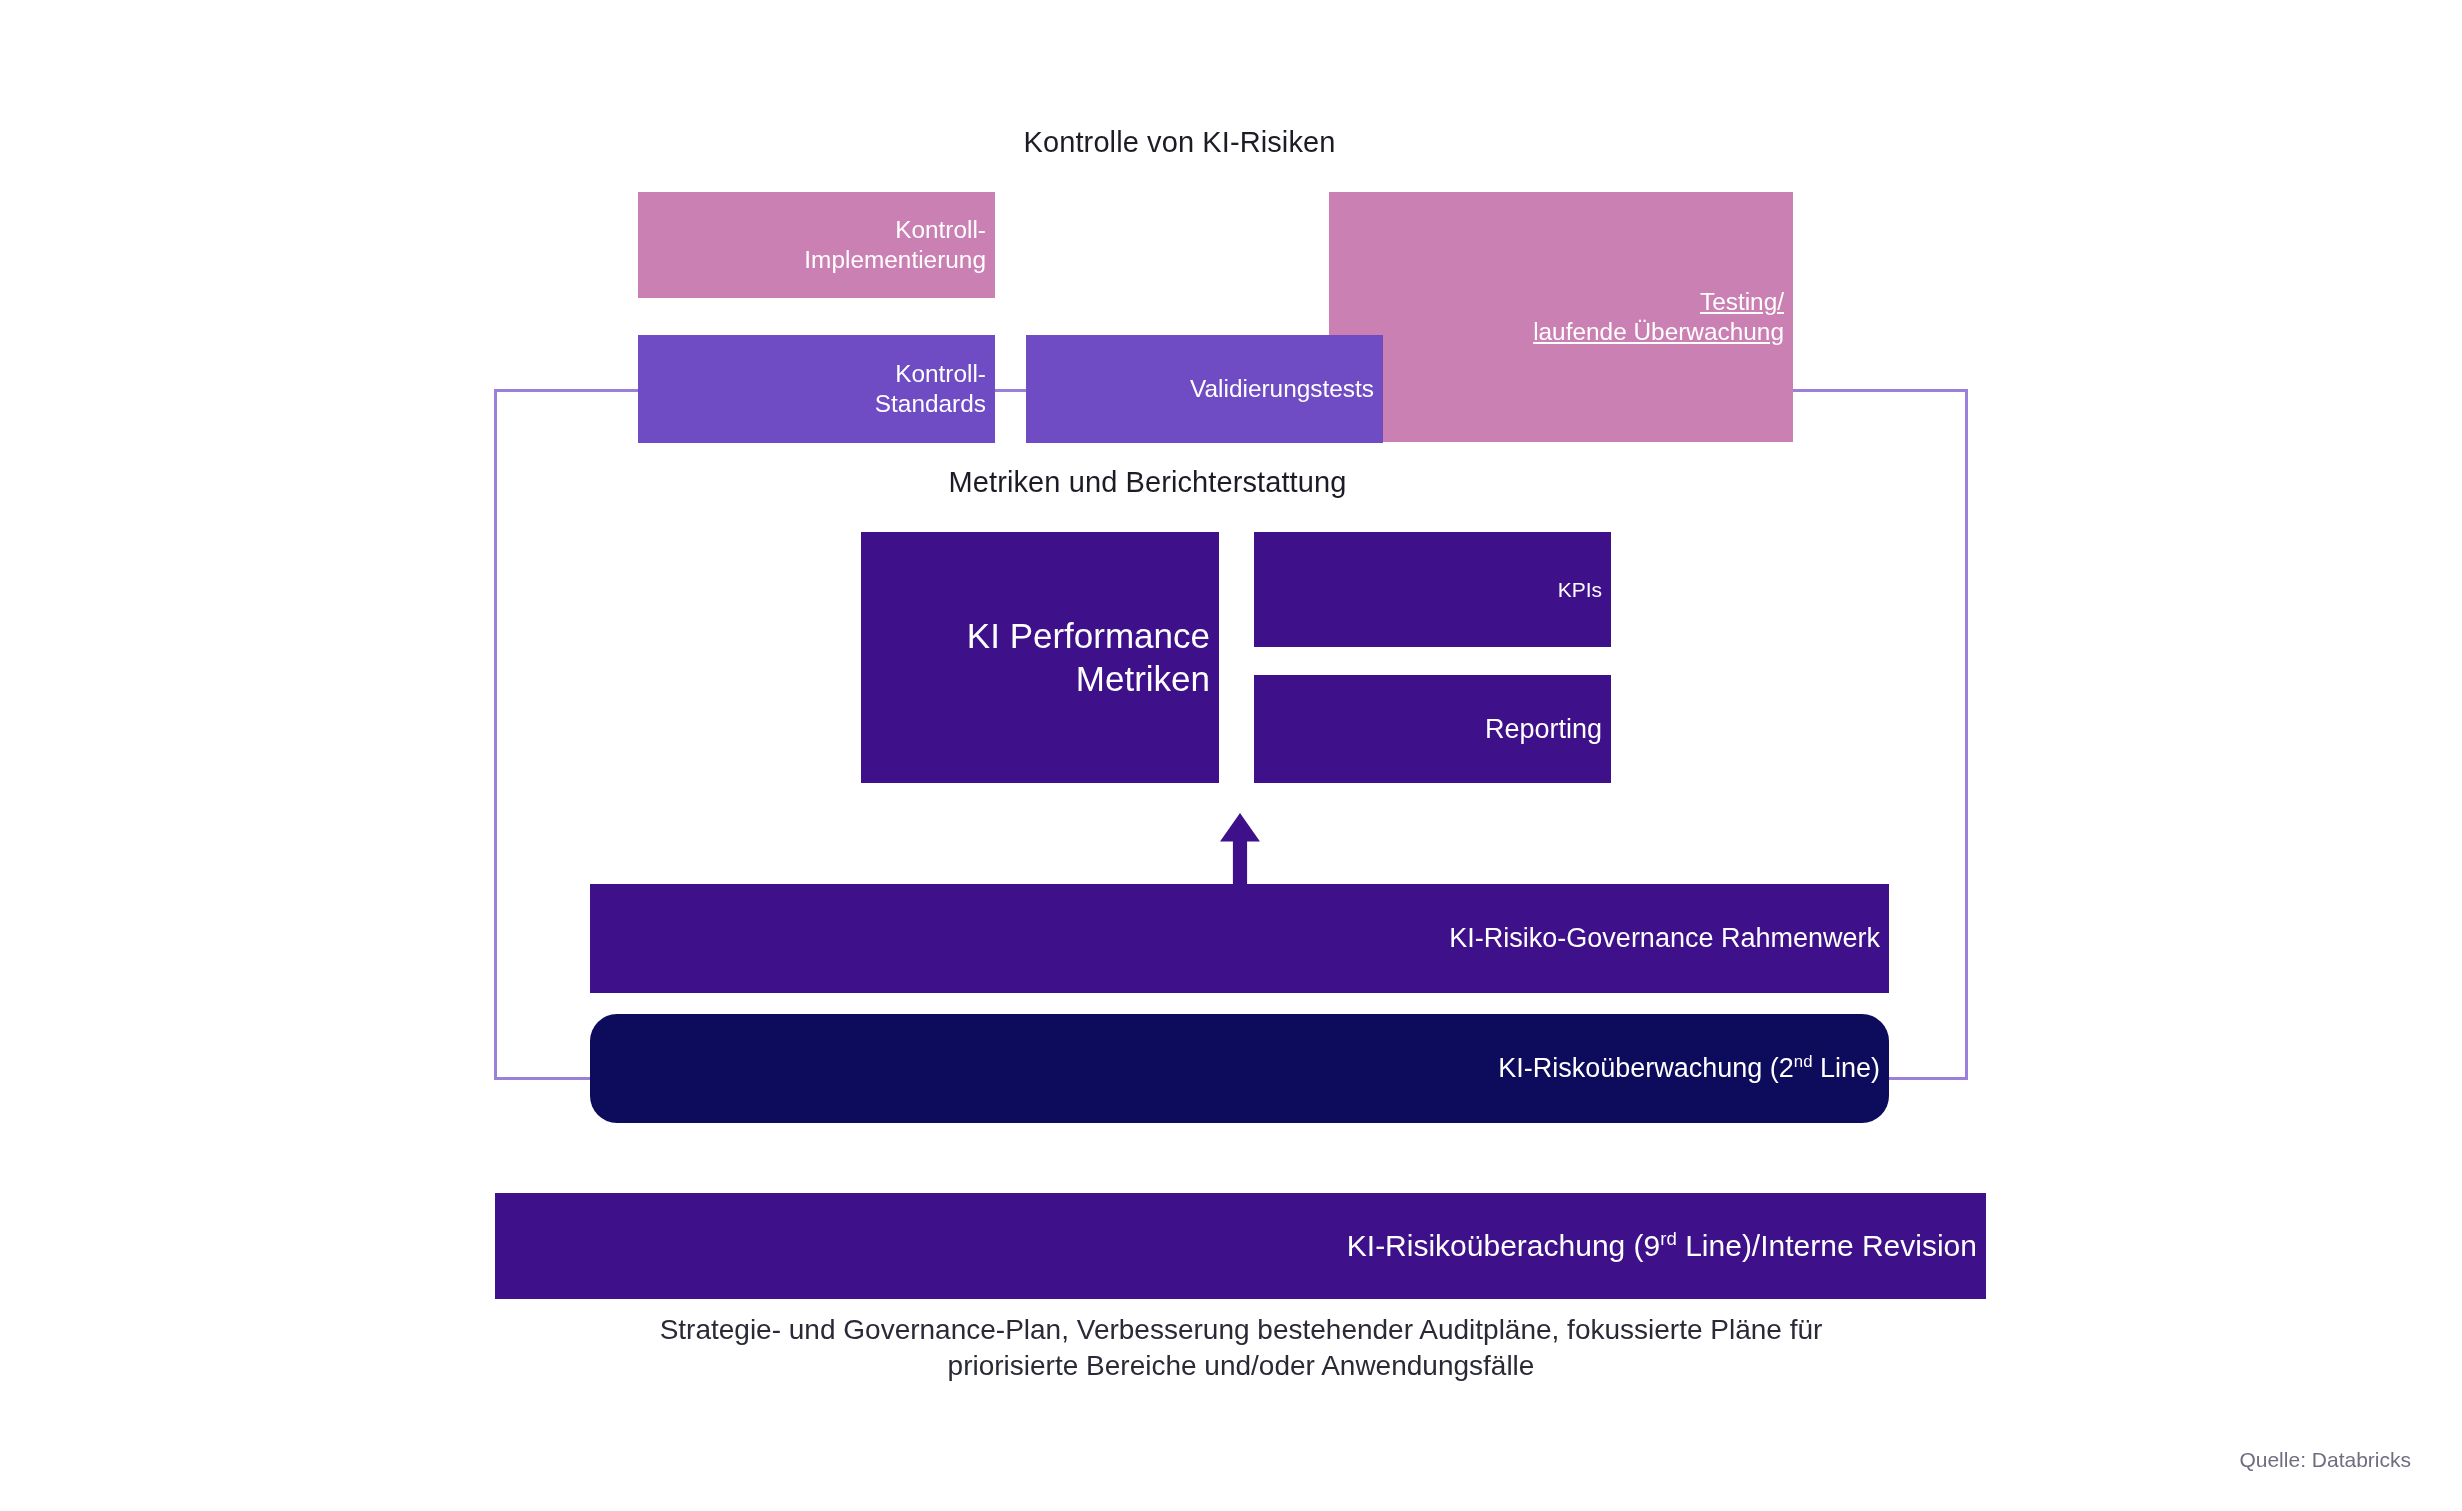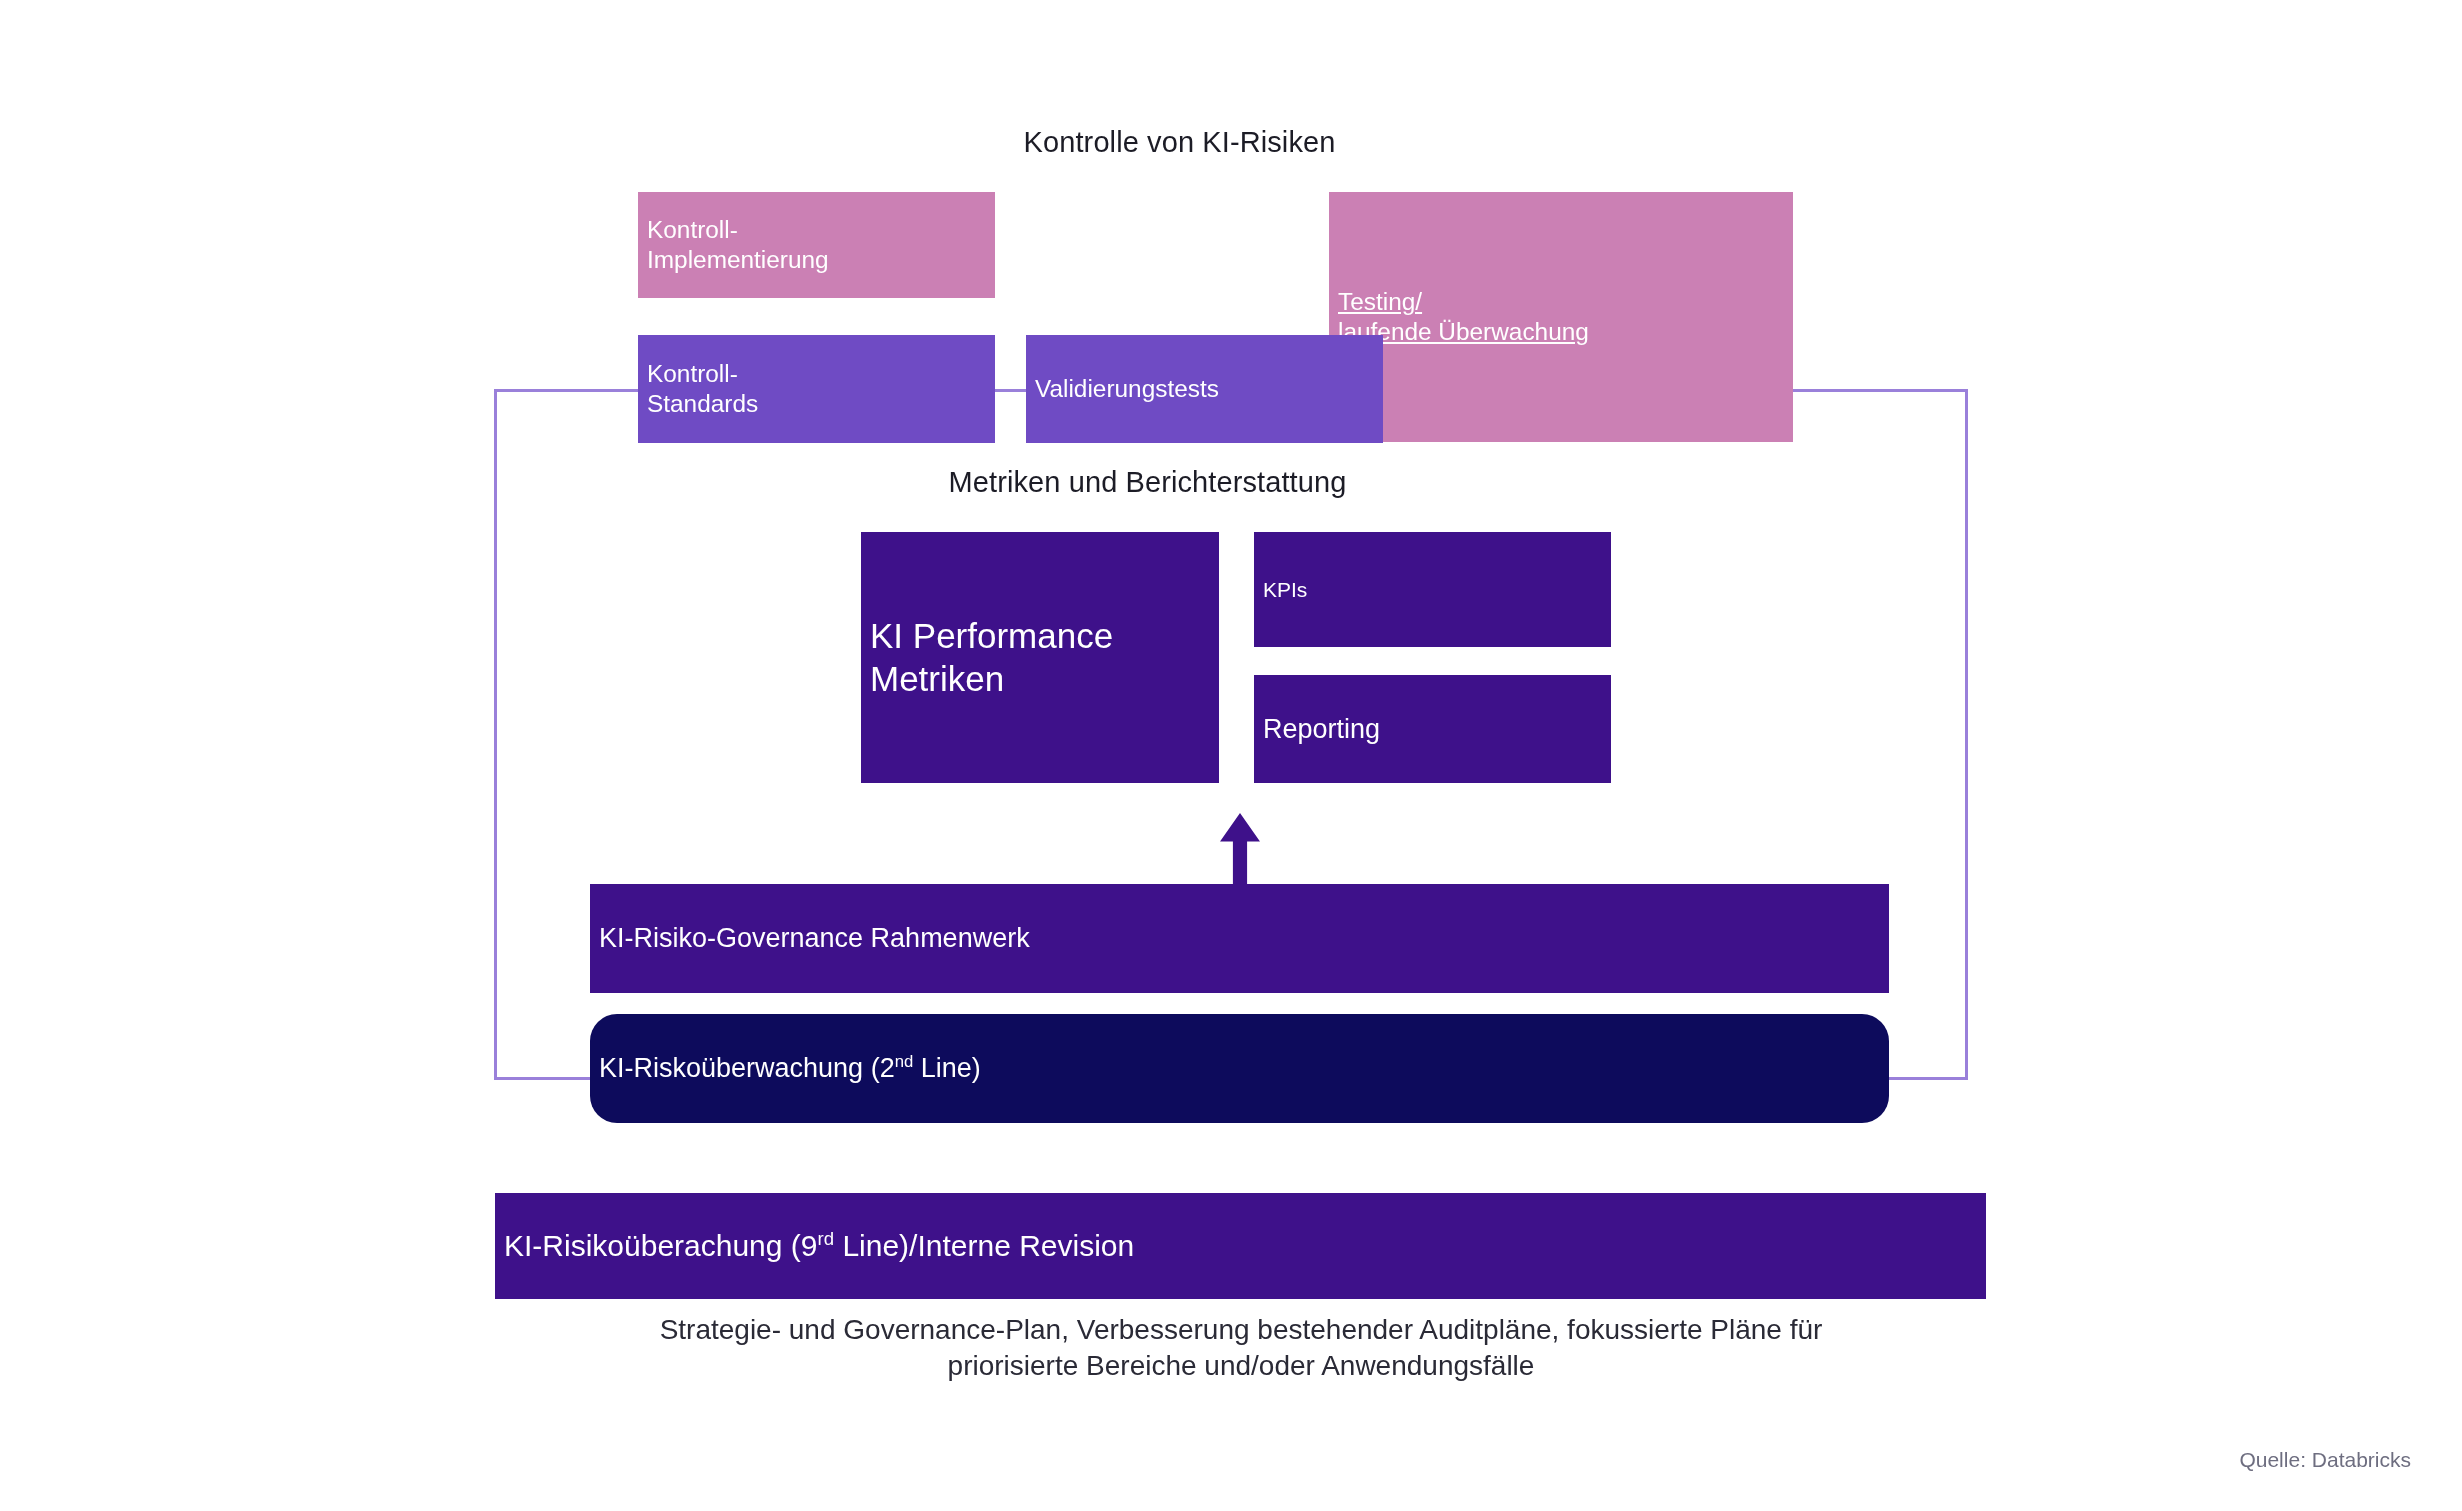--- a/index.html
+++ b/index.html
@@ -24,21 +24,21 @@
     height: 1457px;
   }
 
   
   .abox {
     position: absolute;
     box-sizing: border-box;
     display: flex;
     align-items: center;
     justify-content: center;
-    text-align: left;
+    text-align: right;
     line-height: 1.22;
     color: #ffffff;
   }
   .abox .lines {
     display: block;
     width: 100%;
     padding: 0 9px;
     box-sizing: border-box;
     white-space: pre-line;
   }

